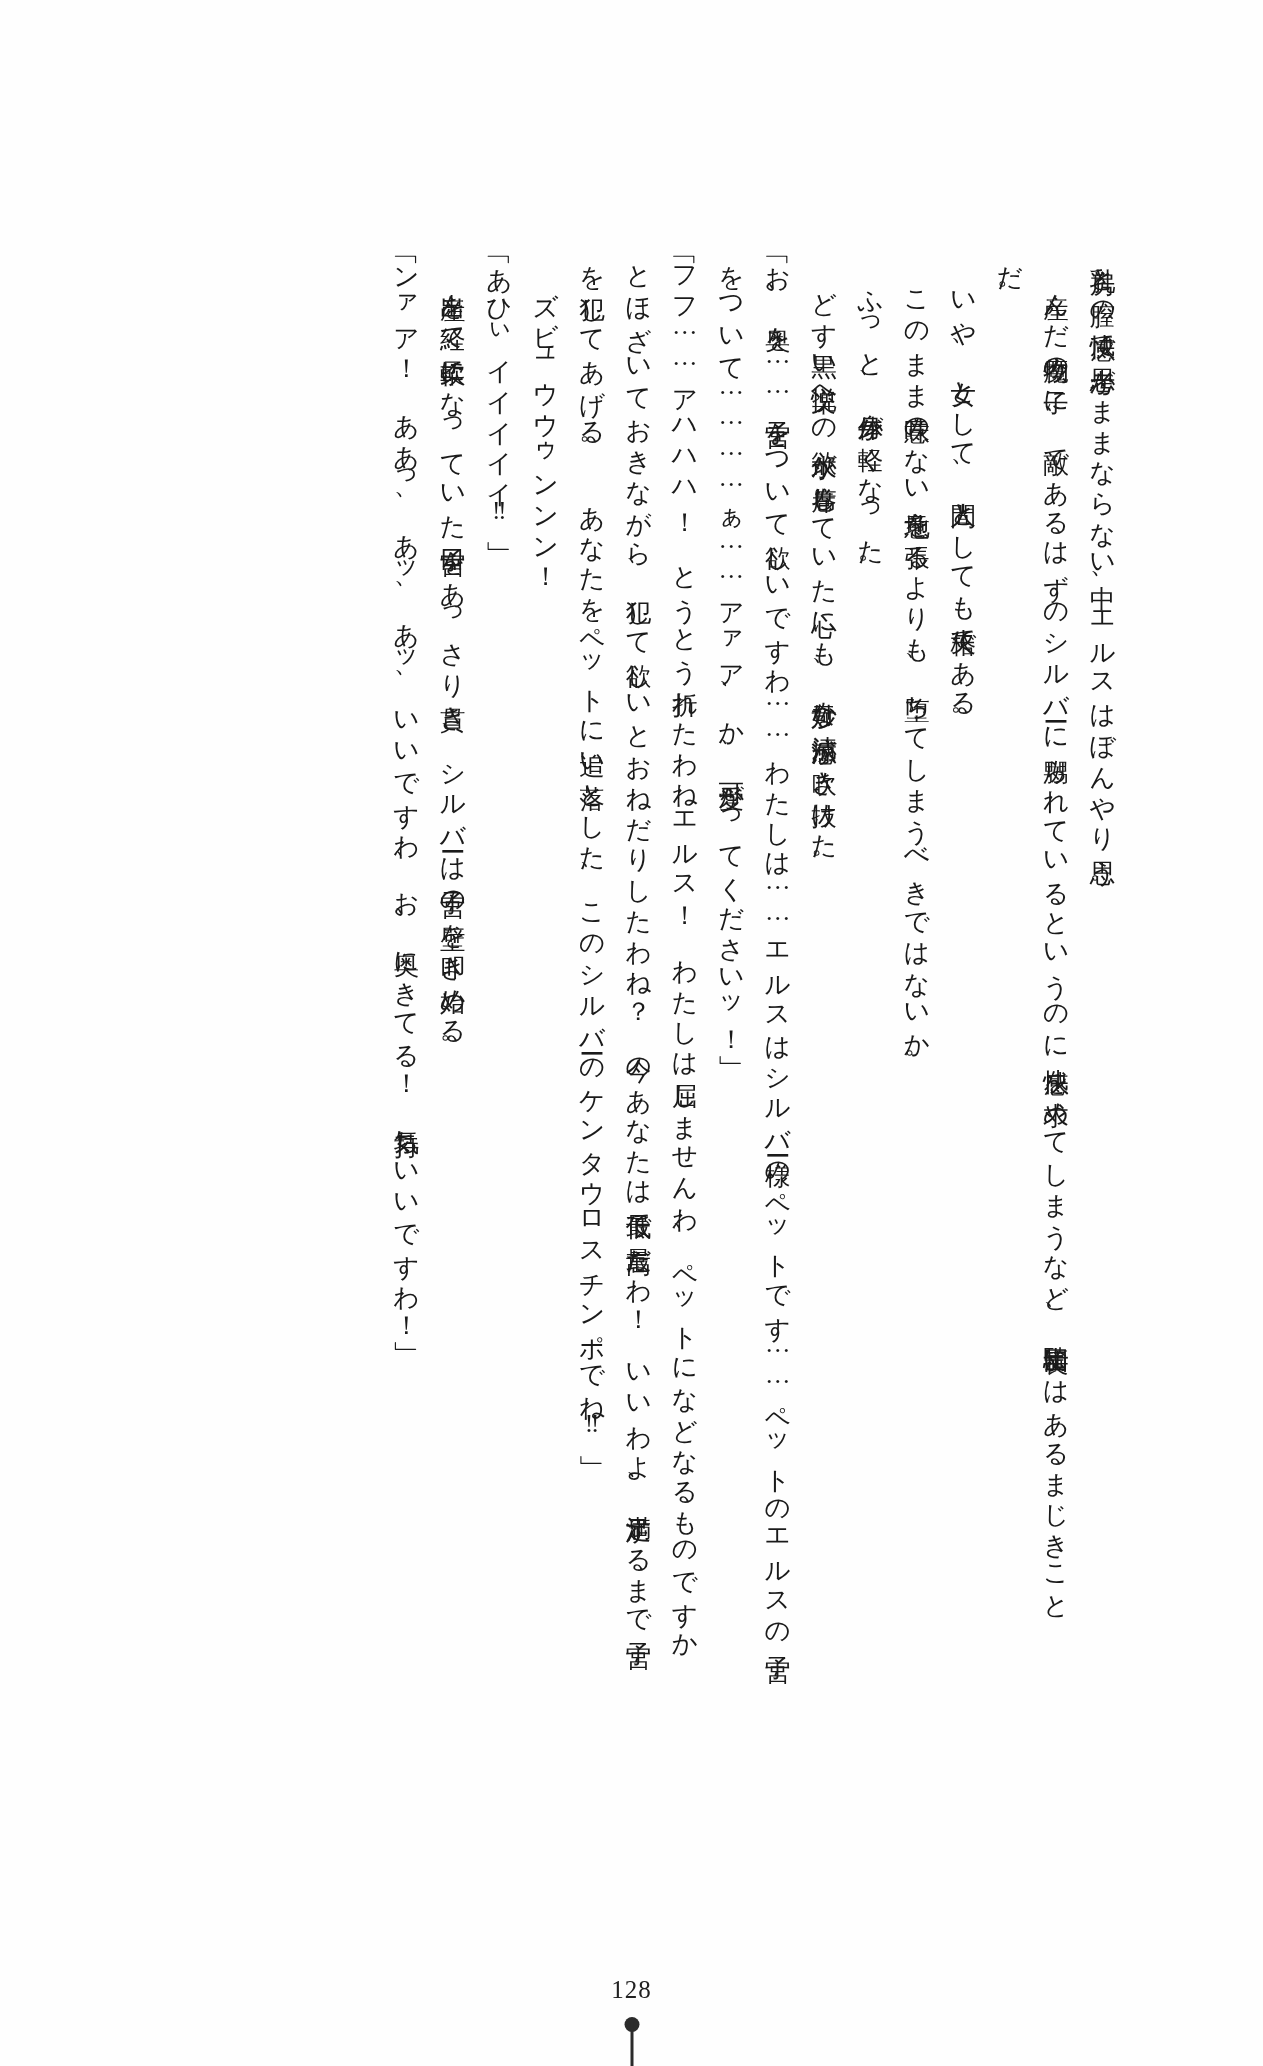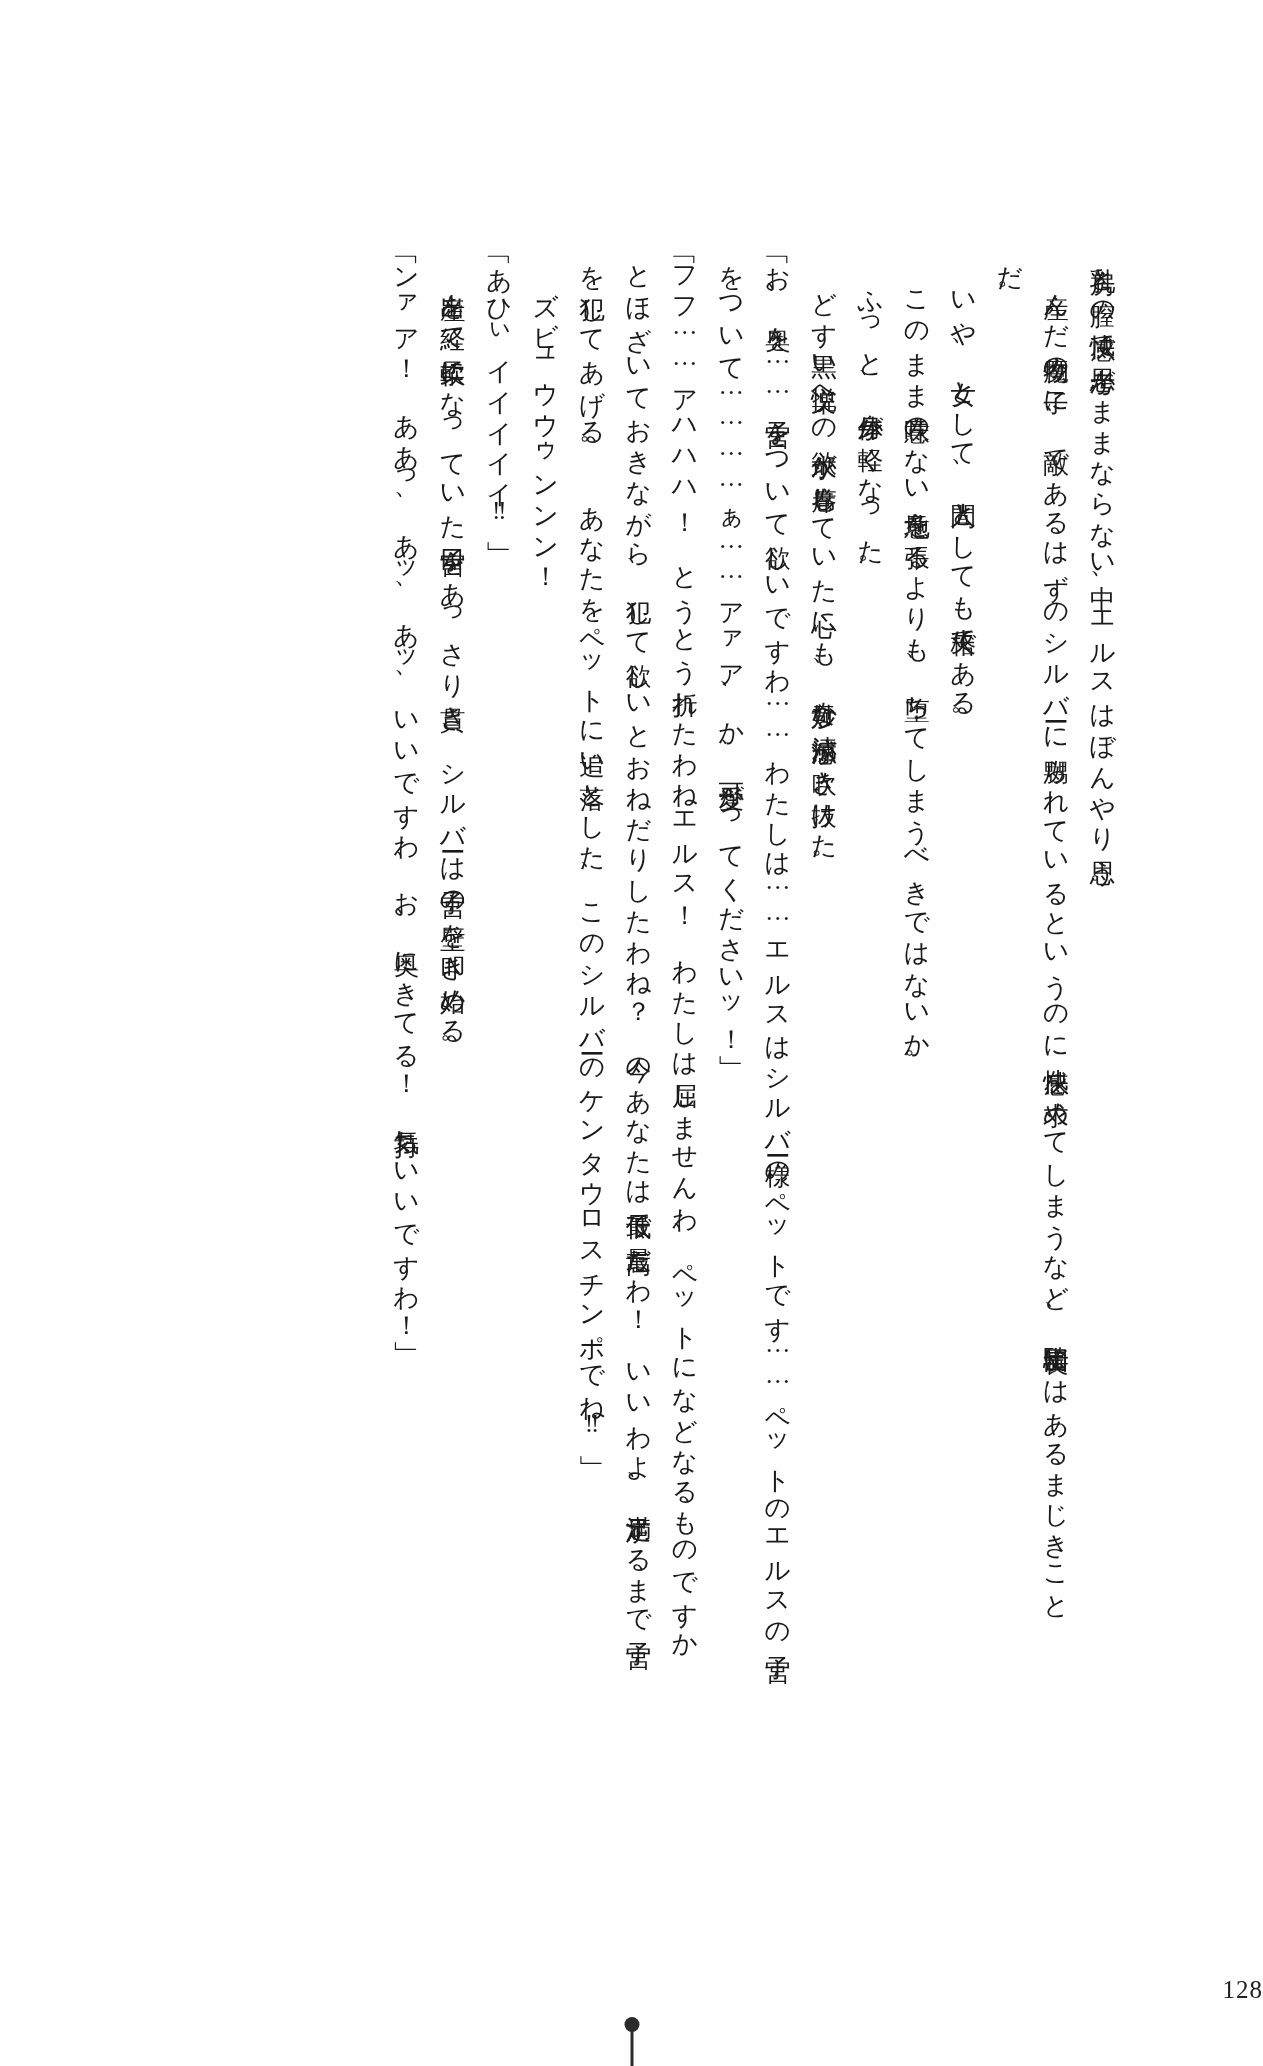--- a/index.html
+++ b/index.html
@@ -41,21 +41,21 @@
     font-weight: 400;
   }
   .para.indent {
     text-indent: 1em;
   }
   .page-number {
     position: absolute;
     left: 0;
     right: 0;
     bottom: 62px;
-    text-align: right;
+    text-align: center;
     font-size: 25px;
     letter-spacing: 1px;
     font-family: "Liberation Serif", "DejaVu Serif", serif;
     color: #222;
   }
   .spine-mark {
     position: absolute;
     bottom: 0;
     left: 50%;
     transform: translateX(-50%);

